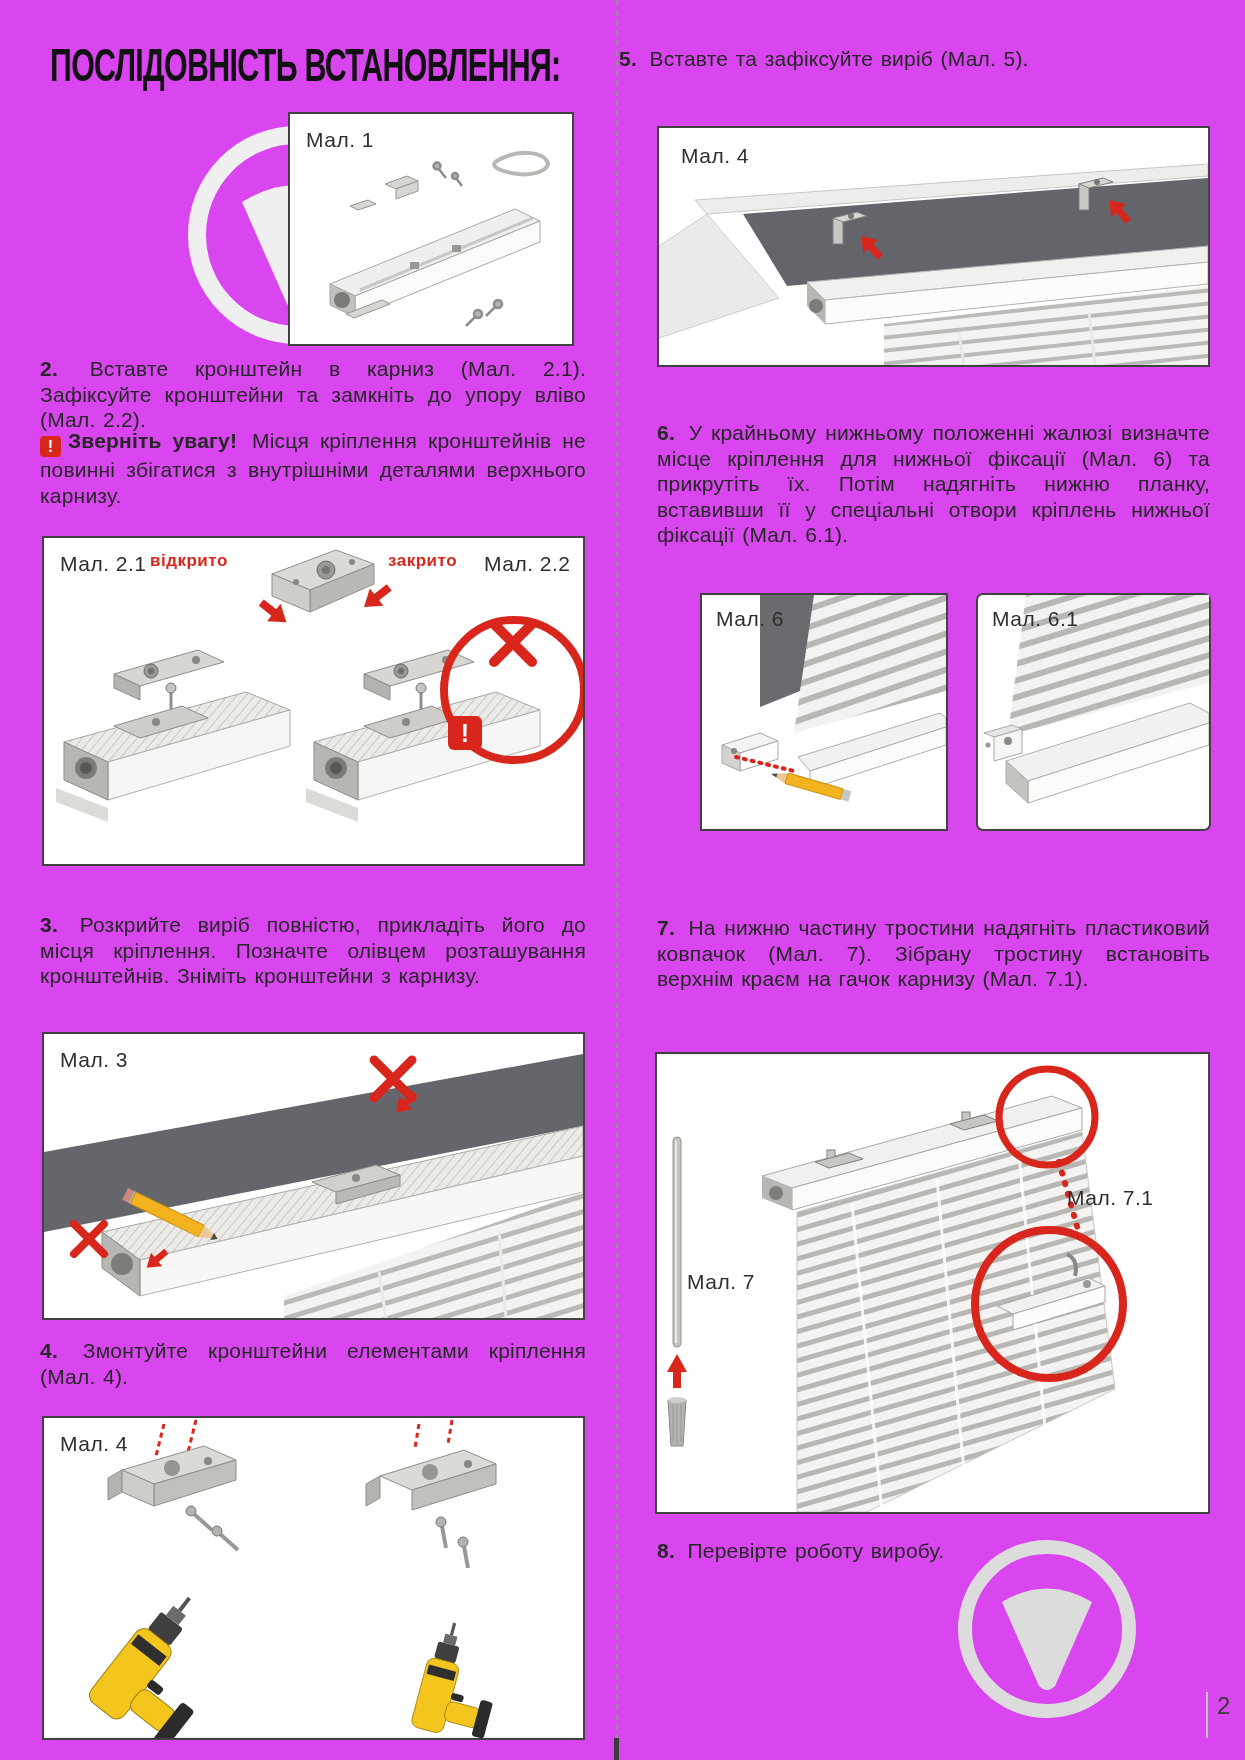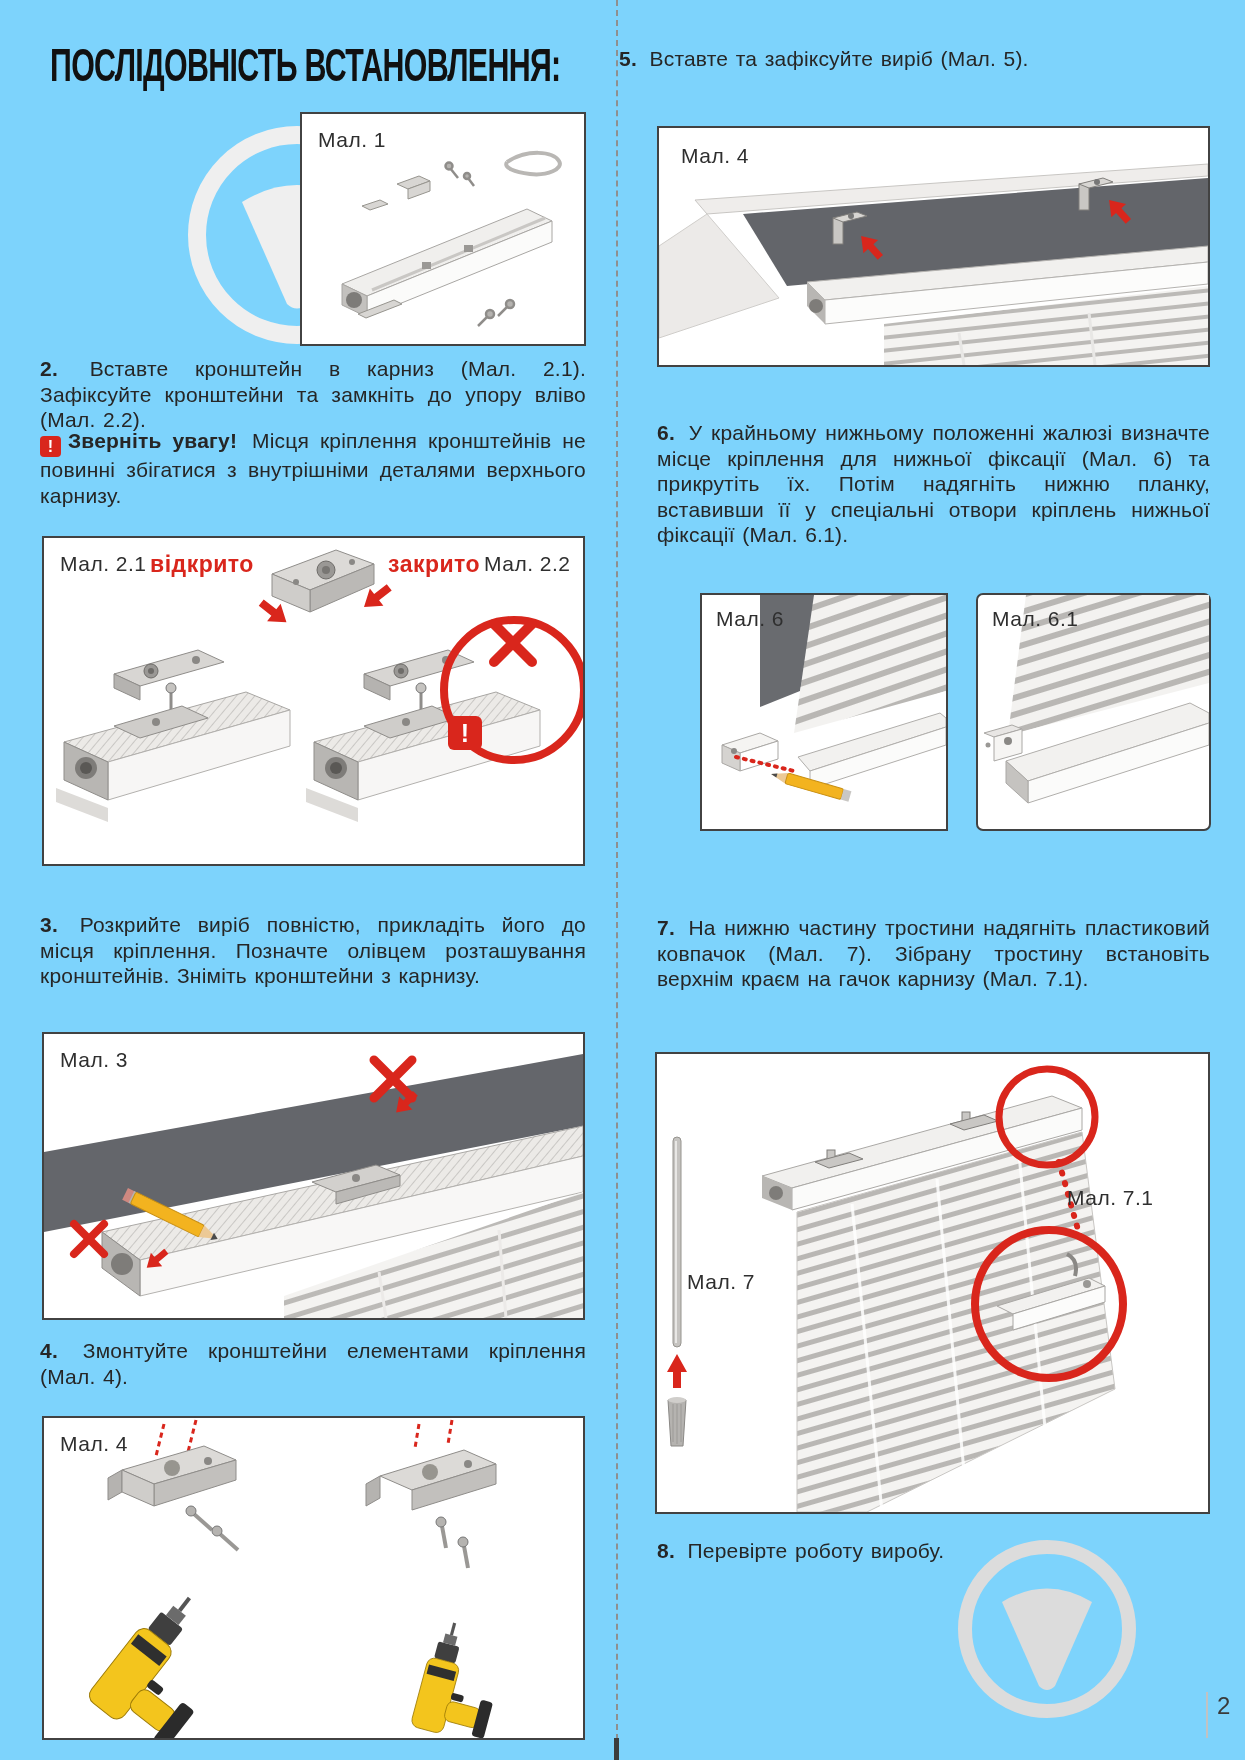--- a/index.html
+++ b/index.html
@@ -1,16 +1,16 @@
 <!DOCTYPE html>
 <html><head>
 <meta charset="utf-8">
 <style>
   html,body{margin:0;padding:0;background:#ffffff;}
-  .page{position:relative;width:1245px;height:1760px;background:#7dd3fc;overflow:hidden;
+  .page{position:relative;width:1245px;height:1760px;background:#d946ef;overflow:hidden;
         font-family:"Liberation Sans", sans-serif;color:#262626;}
   .abs{position:absolute;}
   
   #title{left:50px;top:38px;white-space:nowrap;}
   #title .tin{display:inline-block;transform:scaleX(.66);transform-origin:0 50%;
       font-weight:bold;font-size:46px;letter-spacing:-1px;color:#111;}
   
   .step{position:absolute;margin:0;font-size:21px;line-height:25.5px;text-align:justify;
         letter-spacing:.2px;word-spacing:1.5px;z-index:2;}
   .step .num{font-weight:bold;margin-right:5px;}
@@ -24,30 +24,30 @@
   #p6{left:657px;top:420px;width:553px;}
   #p7{left:657px;top:915px;width:553px;}
   #p8{left:657px;top:1538px;width:430px;}
   .warn-icon{display:inline-flex;align-items:center;justify-content:center;width:21px;height:21px;
       background:#D9261C;color:#fff;border-radius:4px;font-weight:bold;font-size:16px;
       vertical-align:-4px;margin-right:7px;}
   .wt{margin-right:4px;}
   
   .fig{position:absolute;box-sizing:border-box;border:2px solid #424242;background:#fff;z-index:1;}
   .fig svg{display:block;position:absolute;left:0;top:0;}
-  #fig1{left:300px;top:112px;width:286px;height:234px;}
+  #fig1{left:288px;top:112px;width:286px;height:234px;}
   #fig2{left:42px;top:536px;width:543px;height:330px;}
   #fig3{left:42px;top:1032px;width:543px;height:288px;}
   #fig4{left:42px;top:1416px;width:543px;height:324px;}
   #fig5{left:657px;top:126px;width:553px;height:241px;}
   #fig6{left:700px;top:593px;width:248px;height:238px;}
   #fig6b{left:976px;top:593px;width:235px;height:238px;border-radius:7px;}
   #fig7{left:655px;top:1052px;width:555px;height:462px;}
   .figlabel{position:absolute;font-size:21px;color:#2f2f2f;letter-spacing:.5px;z-index:3;white-space:nowrap;}
-  .redlabel{position:absolute;font-size:23px;font-weight:bold;color:#D9261C;letter-spacing:.5px;z-index:3;white-space:nowrap;}
+  .redlabel{position:absolute;font-size:17px;font-weight:bold;color:#D9261C;letter-spacing:.5px;z-index:3;white-space:nowrap;}
   .lab-tl{left:16px;top:14px;}
   #fig2-open{left:106px;top:13px;}
   #fig2-closed{left:344px;top:13px;}
   #fig2-l2{left:440px;top:14px;}
   #fig2-badge{position:absolute;left:404px;top:178px;width:34px;height:34px;border-radius:6px;
       background:#D9261C;color:#fff;font-weight:bold;font-size:25px;display:flex;
       align-items:center;justify-content:center;z-index:3;}
   #fig7-label{left:30px;top:216px;}
   #fig71-label{left:410px;top:132px;}
   

